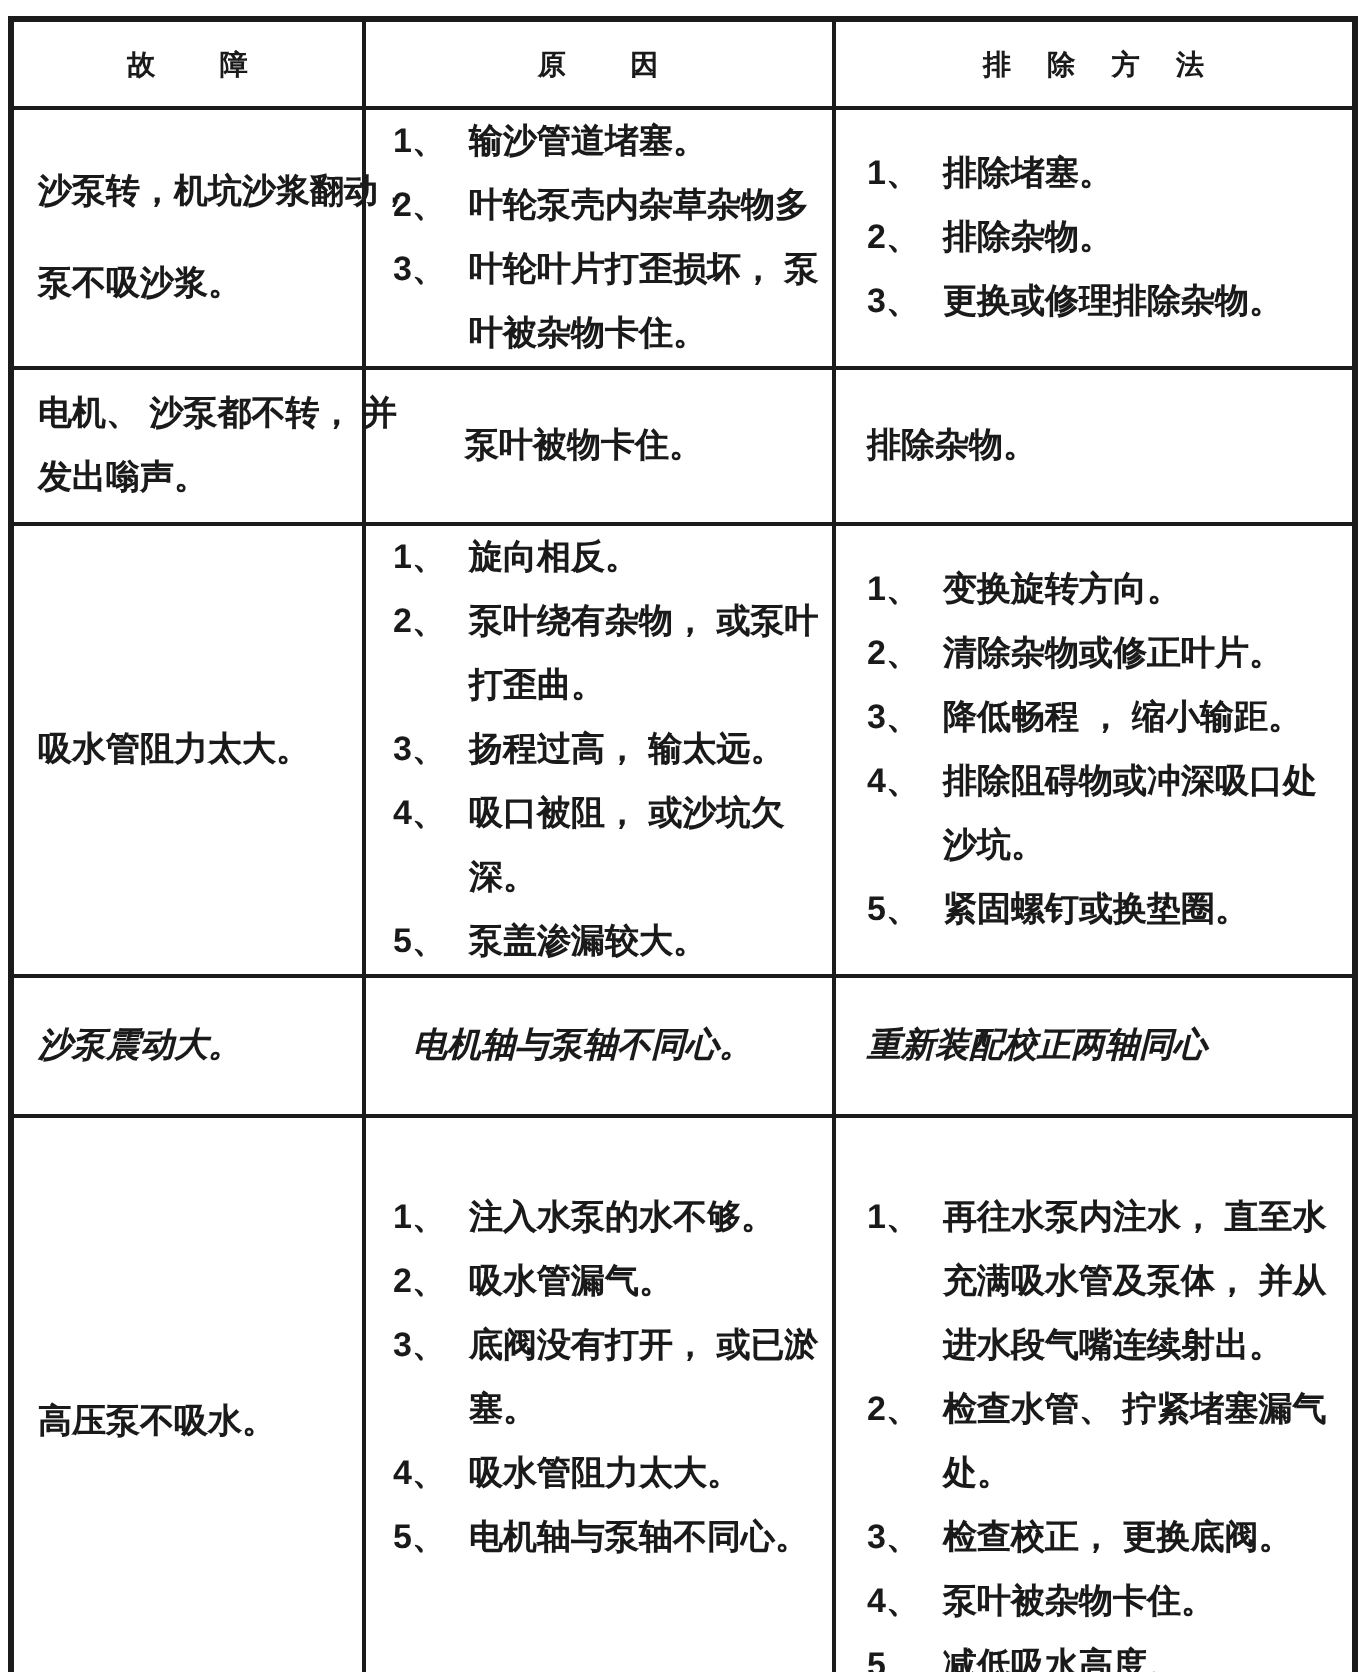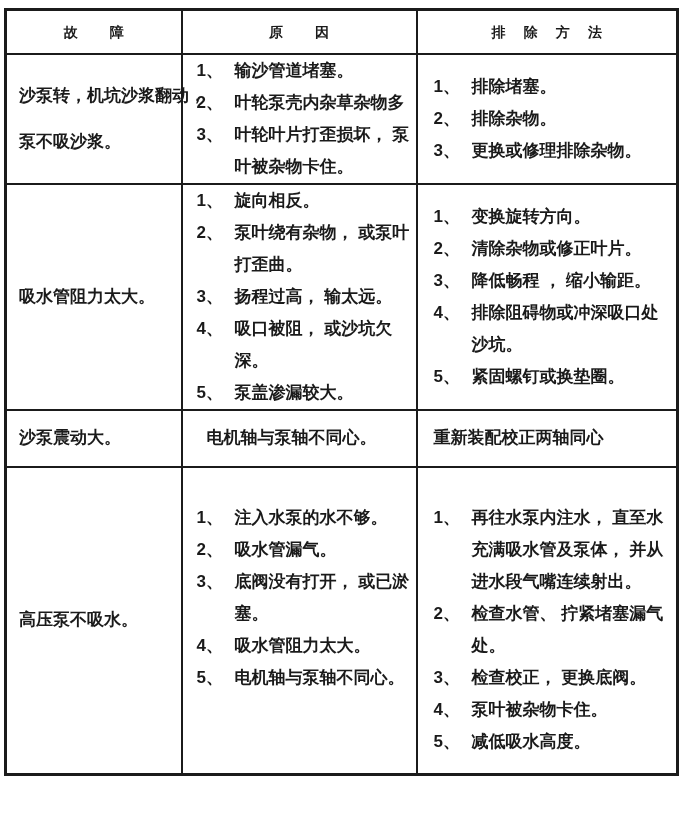--- a/index.html
+++ b/index.html
@@ -38,21 +38,21 @@
     letter-spacing: 2.3em;
     text-indent: 2.3em;
     white-space: nowrap;
   }
   .fault-table th.th-wide4 { letter-spacing: 1.3em; text-indent: 1.3em; text-align: center; }
 
   
   tr.row-1 td { height: 125px; }
   tr.row-2 td { height: 78px;  }
   tr.row-3 td { height: 200px; }
-  tr.row-4 td { height: 57px;  }
+  tr.row-4 td { height: 70px; font-style: italic;  }
   tr.row-5 td { height: 308px; }
 
   
   td.c-fault { padding-left: 12px; padding-right: 6px; }
   .fault-lines div { white-space: nowrap; }
   .fault-lines.gap-large div + div { margin-top: 14px; }
 
   
   td.c-list { padding-left: 14px; padding-right: 6px; }
   td.c-list.col3 { padding-left: 16px; }
@@ -117,20 +117,34 @@
             <span class="num">2、</span>
             <span class="txt">排除杂物。</span>
           </div>
           <div class="item">
             <span class="num">3、</span>
             <span class="txt">更换或修理排除杂物。</span>
           </div>
         </td>
       </tr>
 
+      <tr class="row-2">
+        <td class="c-fault">
+          <div class="fault-lines">
+            <div>电机、 沙泵都不转， 并</div>
+            <div>发出嗡声。</div>
+          </div>
+        </td>
+        <td class="c-plain pad-lg">
+          <div>泵叶被物卡住。</div>
+        </td>
+        <td class="c-plain">
+          <div>排除杂物。</div>
+        </td>
+      </tr>
 
       <tr class="row-3">
         <td class="c-fault">
           <div class="fault-lines">
             <div>吸水管阻力太大。</div>
           </div>
         </td>
         <td class="c-list">
           <div class="item">
             <span class="num">1、</span>

